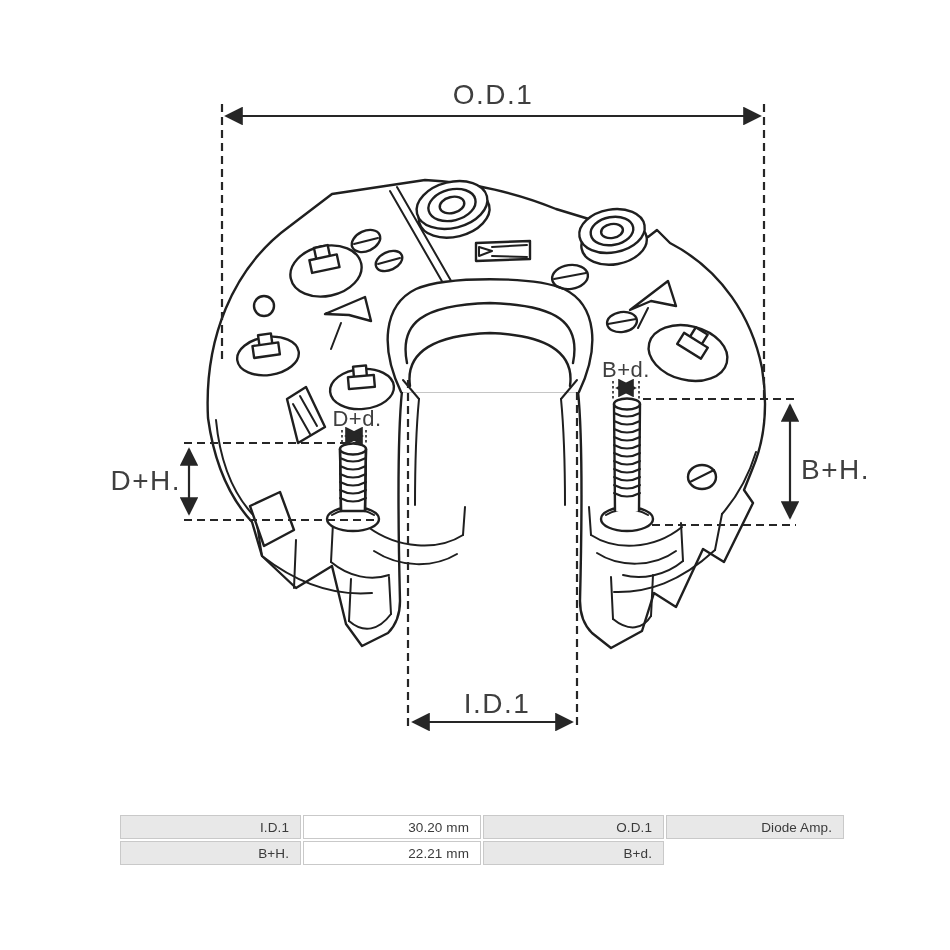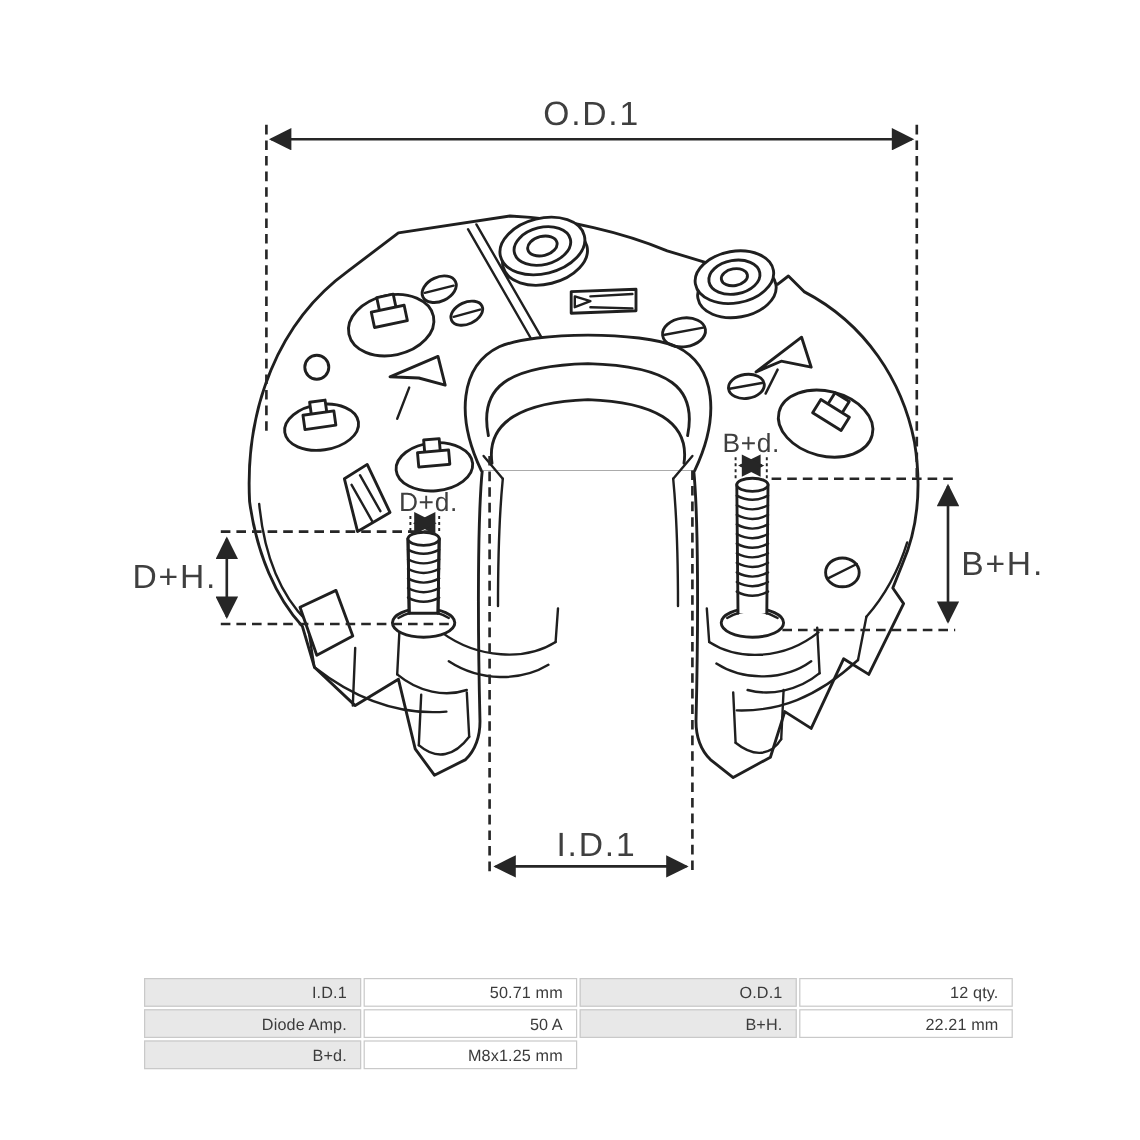--- a/index.html
+++ b/index.html
@@ -259,26 +259,23 @@
   <g>
     <text class="dimtext" x="497" y="713" text-anchor="middle">I.D.1</text>
     <line class="dash" x1="408" y1="380" x2="408" y2="730"></line>
     <line class="dash" x1="577" y1="392" x2="577" y2="730"></line>
     <line class="dim" x1="413" y1="722" x2="572" y2="722" marker-start="url(#arr)" marker-end="url(#arr)"></line>
   </g>
 </svg>
 
 <div class="spec-table">
   <div class="cell label">I.D.1</div>
-  <div class="cell">50.71 mm</div>
+  <div class="cell">30.20 mm</div>
   <div class="cell label">O.D.1</div>
 
-  <div class="cell">12 qty.</div>
   <div class="cell label">Diode Amp.</div>
-  <div class="cell">50 A</div>
 
   <div class="cell label">B+H.</div>
   <div class="cell">22.21 mm</div>
   <div class="cell label">B+d.</div>
-  <div class="cell">M8x1.25 mm</div>
 </div>
 
 </div>
 
 </body></html>

